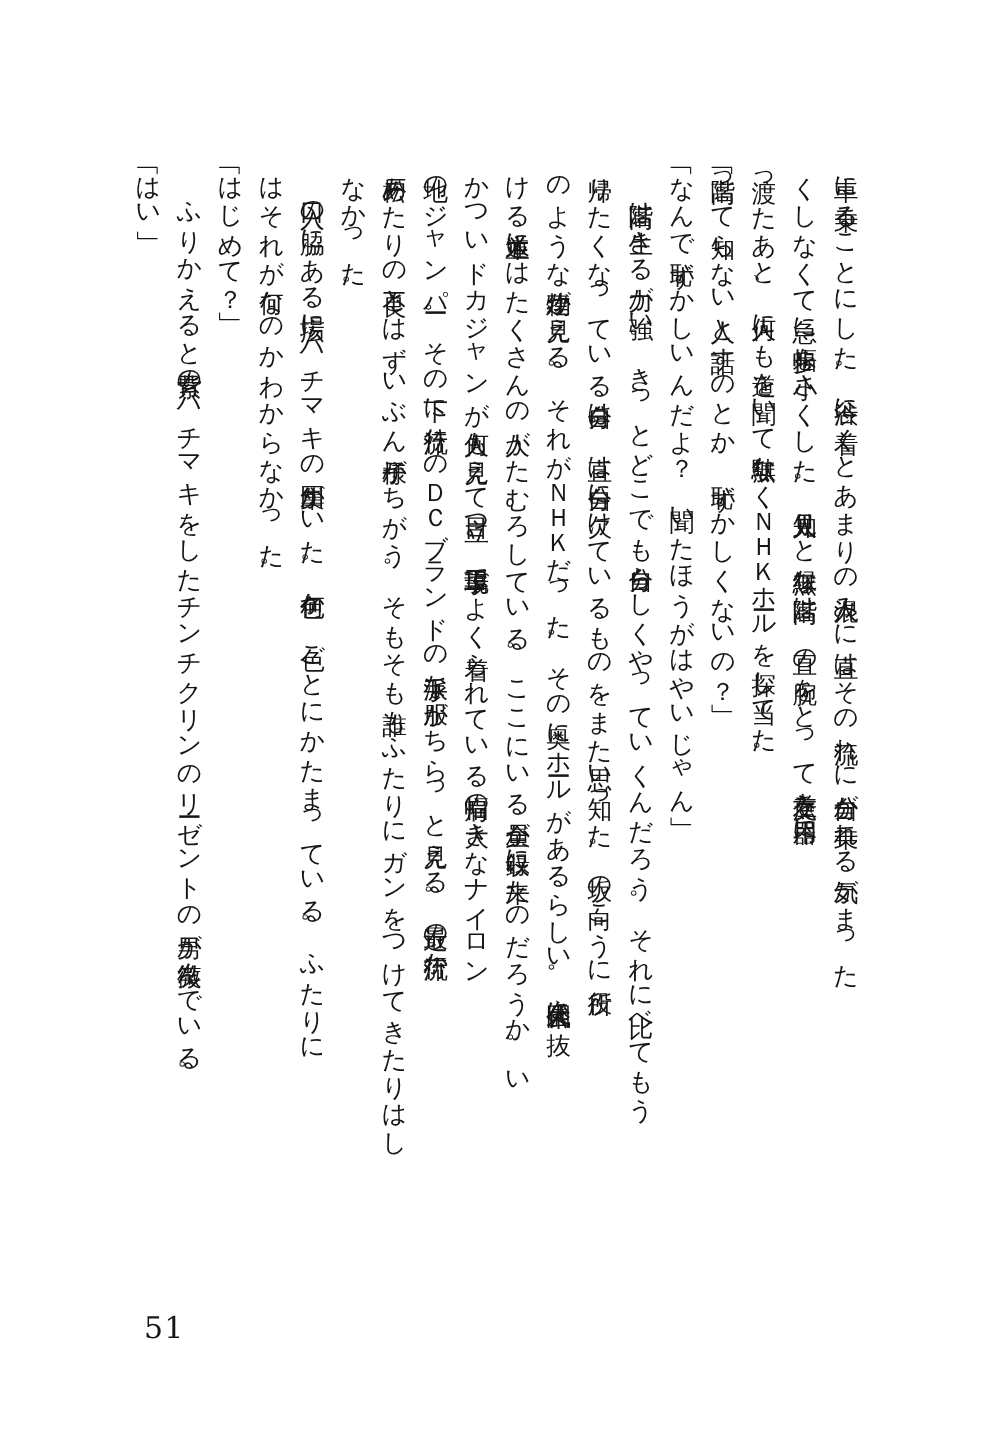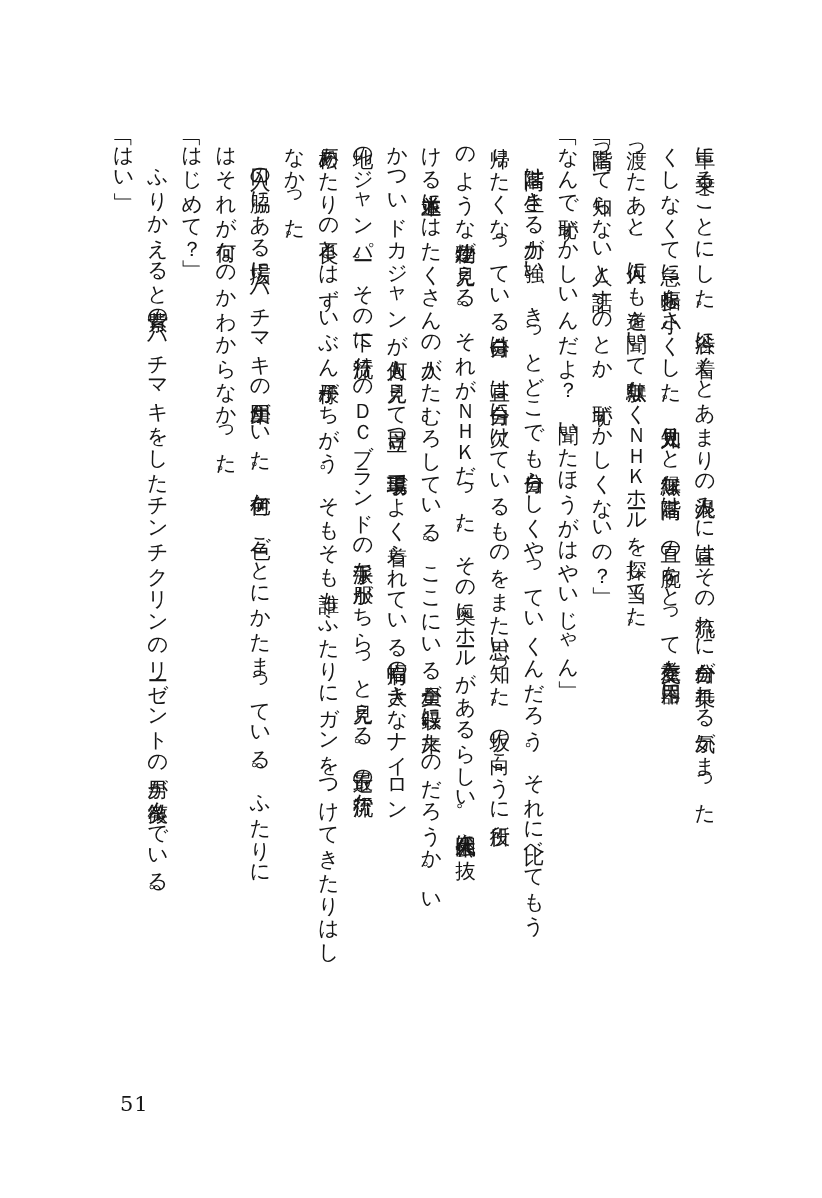--- a/index.html
+++ b/index.html
@@ -29,21 +29,21 @@
     white-space: nowrap;
     color: #161616;
   }
   .col {
     
   }
   .page-number {
     position: absolute;
     left: 120px;
     top: 1092px;
-    font-size: 21px;
+    font-size: 25px;
     letter-spacing: 1px;
     color: #161616;
   }
 </style>
 </head>
 <body>
 
 <div class="page">
 
   <div class="text-block">

